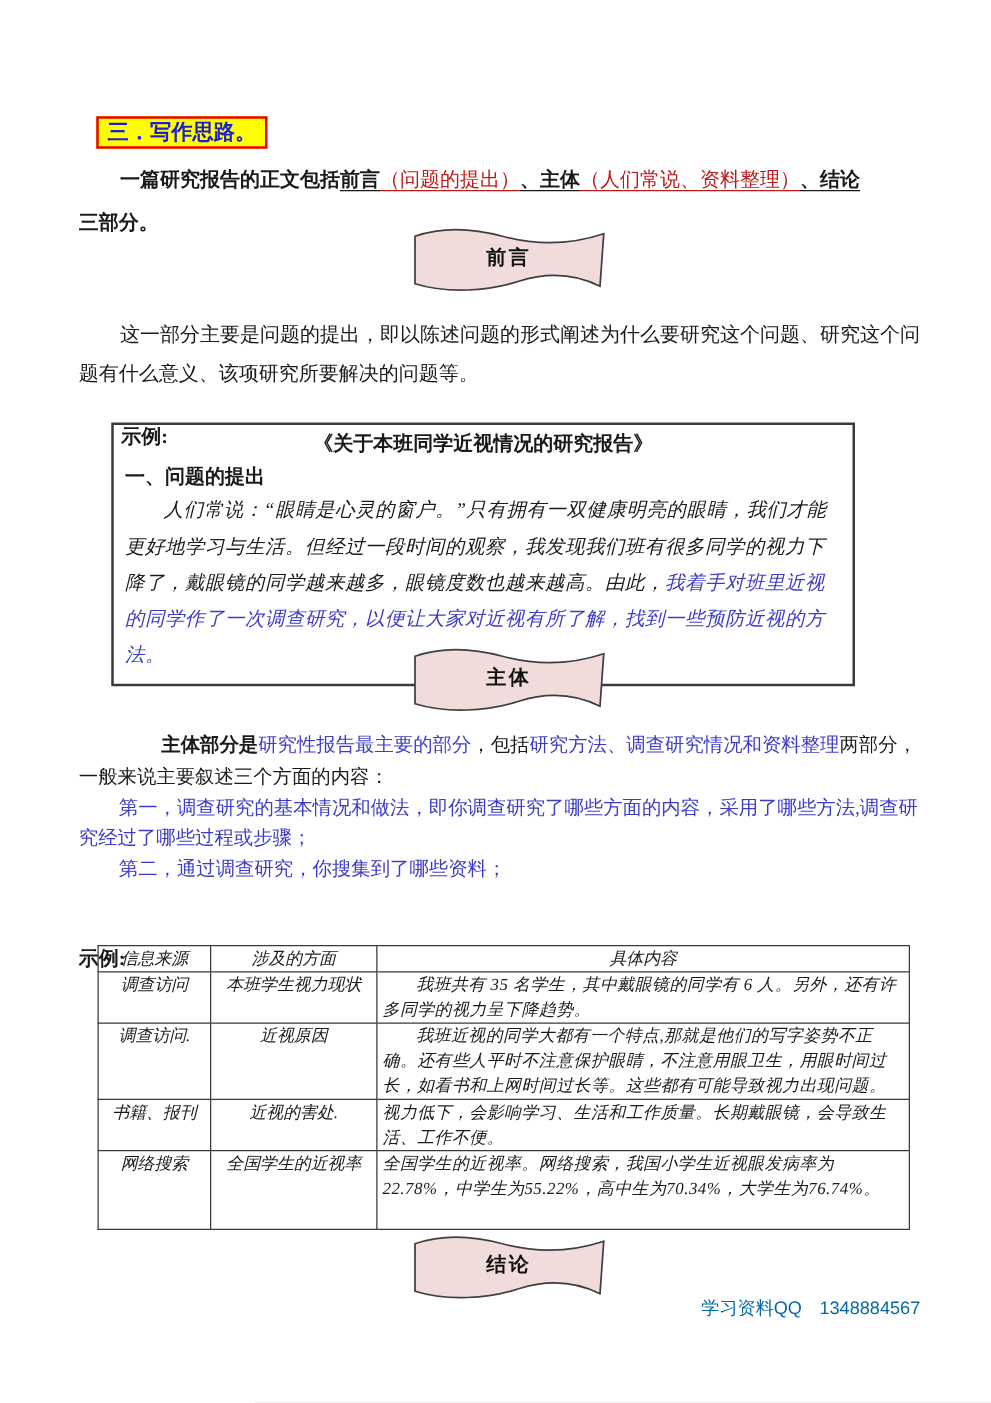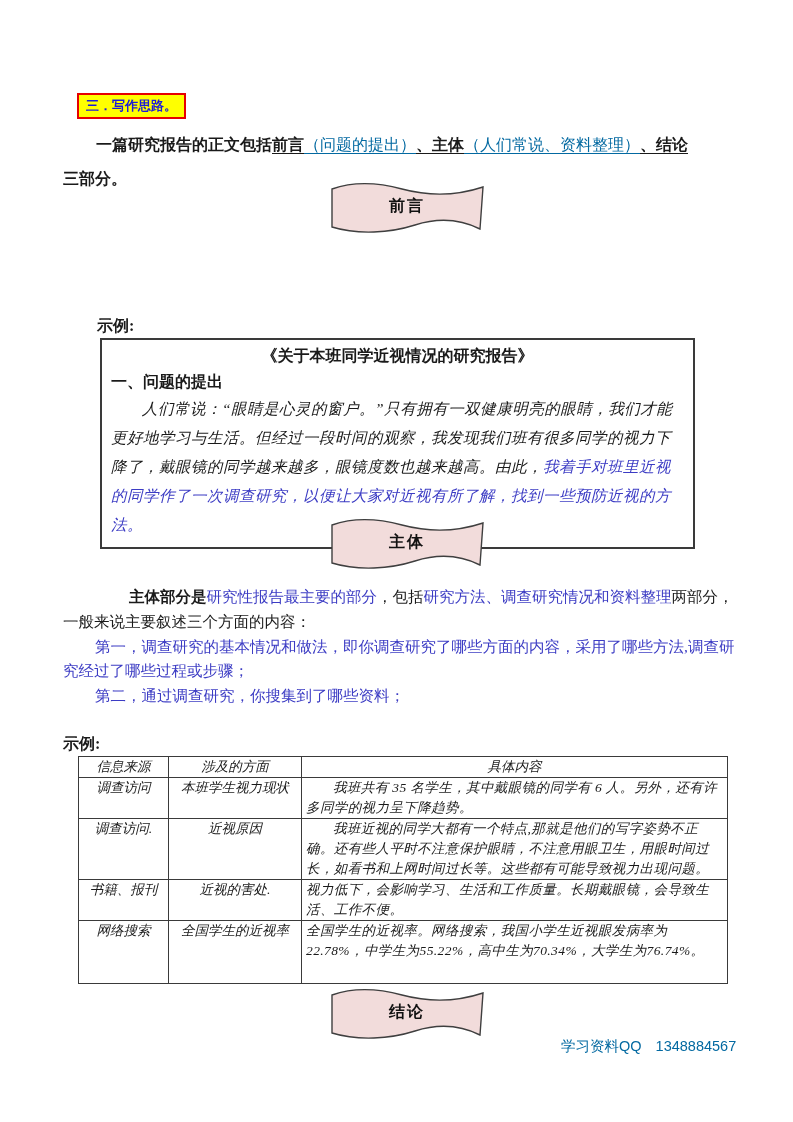--- a/index.html
+++ b/index.html
@@ -7,50 +7,50 @@
     position:relative; width:793px; height:1122px; margin:0 auto;
     background:#ffffff; overflow:hidden;
     font-family:"Liberation Serif","DejaVu Serif",serif;
     color:#1a1a1a;
   }
   
   .badge {
     position:absolute; left:77px; top:93px;
     background:#ffff00; border:2px solid #e60000;
     color:#1c1cd9; font-family:Liberation Sans, sans-serif;
-    font-weight:bold; font-size:13px; line-height:20px; padding:1px 7px;
+    font-weight:bold; font-size:17px; line-height:20px; padding:1px 7px;
   }
   
   .intro {
     position:absolute; left:63px; top:128px; width:678px;
     font-size:16px; line-height:34px; font-weight:bold; margin:0;
   }
   .intro .lead { margin-left:33px; }
   .u { text-decoration:underline; text-underline-offset:3px; }
-  .gray { color:#0369a1; font-weight:normal; }
+  .gray { color:#b91c1c; font-weight:normal; }
   .tail { display:block; }
   
   .ribbon { position:absolute; left:320px; width:174px; height:56px; }
   .ribbon svg { position:absolute; left:0; top:0; }
   .ribbon-label {
     position:absolute; left:0; right:0; top:15px; text-align:center;
     font-weight:bold; font-size:16px; letter-spacing:2px; color:#111;
   }
   .r1 { top:181px; } .r2 { top:517px; } .r3 { top:987px; }
   
   .para-qianyan {
     position:absolute; left:63px; top:253px; width:675px;
     font-size:16px; line-height:31px; text-indent:33px; margin:0;
   }
-  .example-label { position:absolute; font-weight:bold; font-size:16px; }
+  .example-label { position:absolute; font-weight:bold; font-size:16px;margin-top:23px; }
   .ex1 { left:97px; top:316px; }
   .ex2 { left:63px; top:734px; }
   
   .example-box {
-    position:absolute; left:100px; top:338px; width:573px;
+    position:absolute; left:89px; top:338px; width:573px;
     border:2px solid #3a3a3a; padding:3px 9px 8px 9px;
   }
   .box-title { text-align:center; font-weight:bold; font-size:16px; line-height:26px; }
   .box-heading { font-weight:bold; font-size:16px; line-height:25px; }
   .box-para {
     margin:0; font-style:italic; font-size:15.5px; line-height:29px;
     text-indent:31px; letter-spacing:0.5px;
   }
   .blue { color:#3c3cc4; }
   
@@ -92,20 +92,21 @@
 
   <p class="intro"><span class="lead">一篇研究报告的正文包括</span><span class="u">前言</span><span class="u gray">（问题的提出）</span><span class="u">、</span><span class="u">主体</span><span class="u gray">（人们常说、资料整理）</span><span class="u">、</span><span class="u">结论</span><span class="tail">三部分。</span></p>
 
   <div class="ribbon r1">
     <svg width="174" height="56" viewBox="0 0 174 56">
       <path d="M12,8 C32,1 56,1 82,8 C108,15 136,15 163,6 L160,48 C140,38 117,37 95,44 C70,52 38,54 12,46 Z" fill="#f2dcdb" stroke="#3f3f3f" stroke-width="1.4"></path>
     </svg>
     <span class="ribbon-label">前言</span>
   </div>
 
+  <p class="para-qianyan">这一部分主要是问题的提出，即以陈述问题的形式阐述为什么要研究这个问题、研究这个问题有什么意义、该项研究所要解决的问题等。</p>
 
   <div class="example-label ex1">示例:</div>
 
   <div class="example-box">
     <div class="box-title">《关于本班同学近视情况的研究报告》</div>
     <div class="box-heading">一、问题的提出</div>
     <p class="box-para"><span>人们常说：“眼睛是心灵的窗户。”只有拥有一双健康明亮的眼睛，我们才能更好地学习与生活。但经过一段时间的观察，我发现我们班有很多同学的视力下降了，戴眼镜的同学越来越多，眼镜度数也越来越高。由此，</span><span class="blue">我着手对班里近视的同学作了一次调查研究，以便让大家对近视有所了解，找到一些预防近视的方法。</span></p>
   </div>
 
   <div class="ribbon r2">

